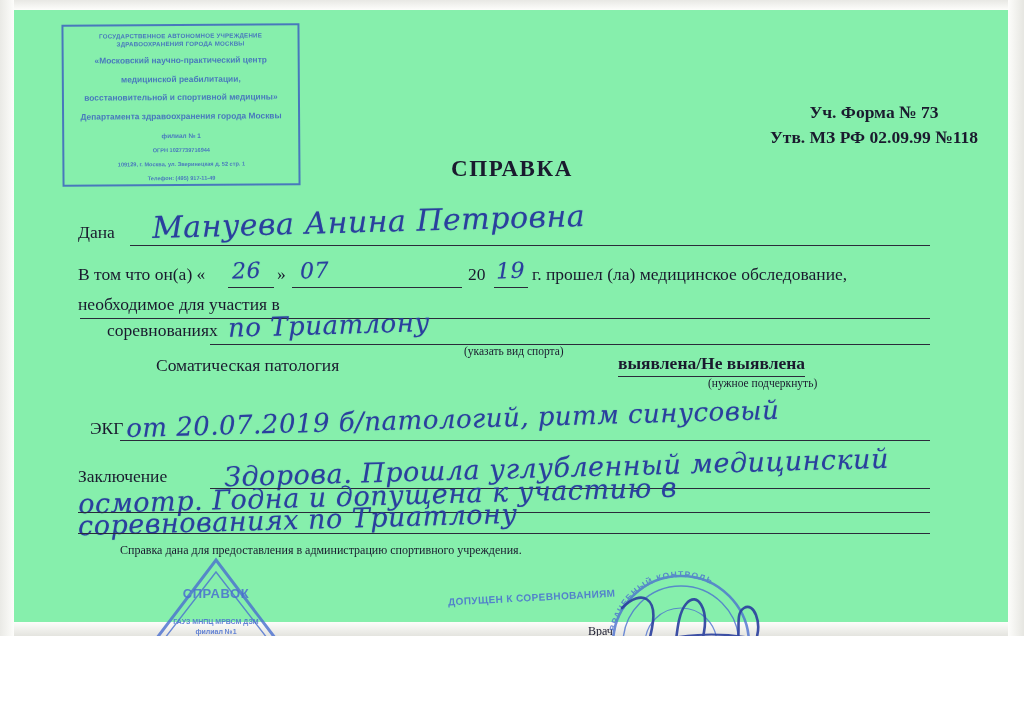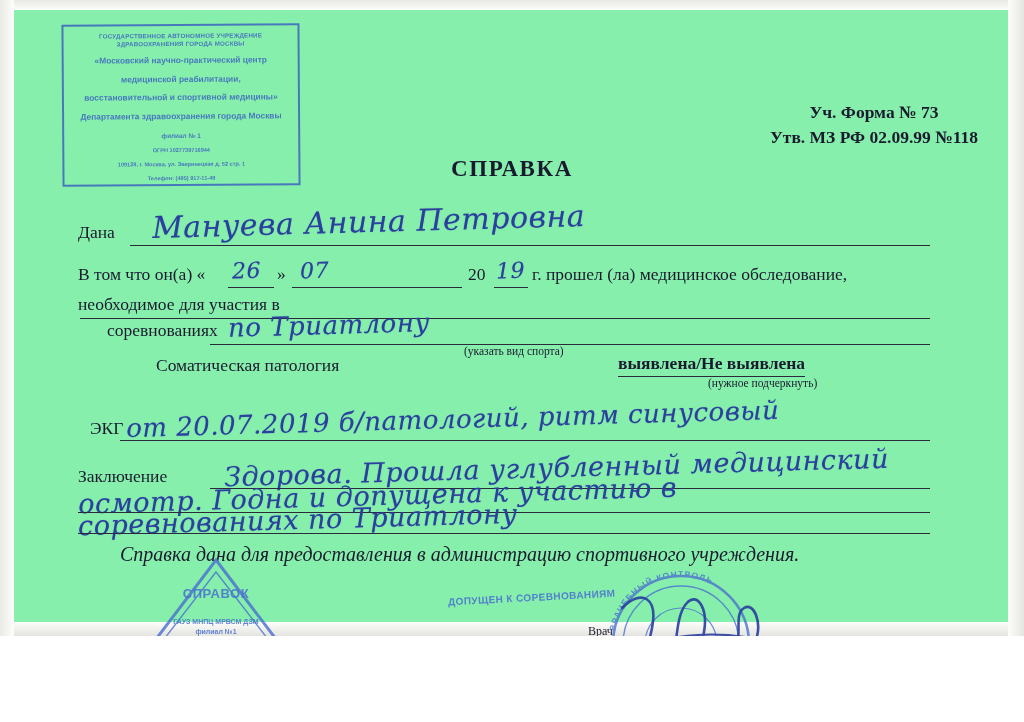--- a/index.html
+++ b/index.html
@@ -189,22 +189,21 @@
     font-weight: 400;
   }
   .vrach {
     position: absolute;
     left: 588px; top: 624px;
     font-size: 12px;
   }
   .footer-italic {
     position: absolute;
     left: 120px; top: 543px;
-    font-size: 20px;
-    font-style: italic;
+    font-size: 12px;
     white-space: nowrap;
   }
 </style>
 </head>
 <body>
 
 <div id="page">
 
   <div class="paper-edge-top"></div>
   <div class="paper-edge-bottom"></div>

